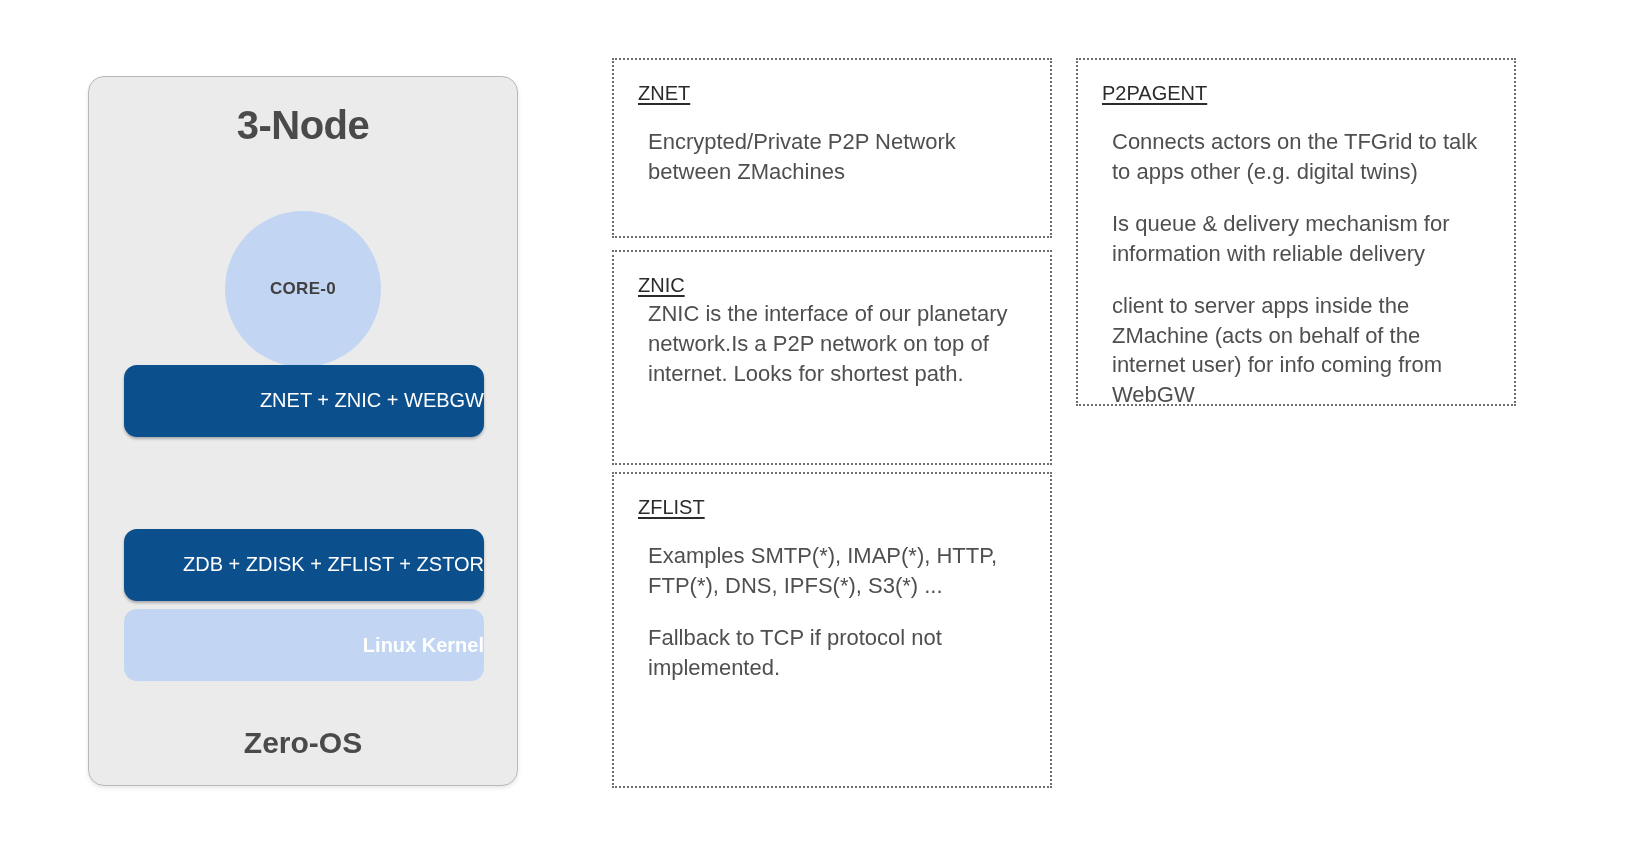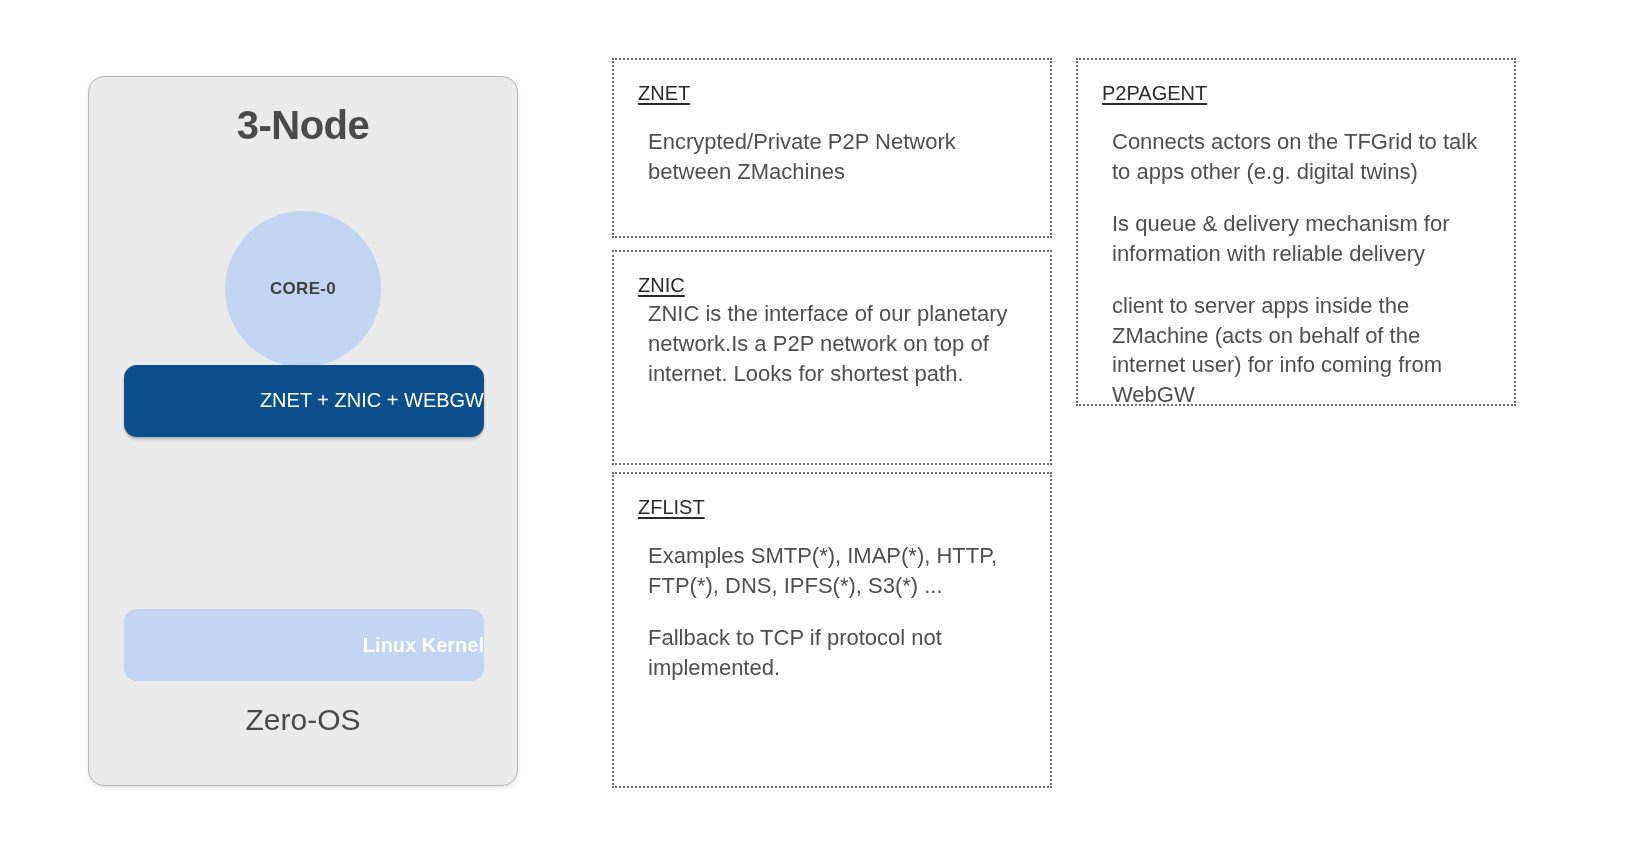--- a/index.html
+++ b/index.html
@@ -86,26 +86,26 @@
     font-weight: bold;
   }
 
   #bar-0 { top: 288px; height: 72px; }
   #bar-1 { top: 368px; height: 76px; }
   #bar-2 { top: 452px; height: 72px; }
   #bar-3 { top: 532px; height: 72px; }
 
   #zeroos-title {
     position: absolute;
-    bottom: 48px;
+    bottom: 25px;
     left: 0;
     width: 100%;
     text-align: center;
     font-size: 30px;
-    font-weight: normal;
+    font-weight: bold;
     color: #4a4a4a;
   }
 
   
   .info-box {
     position: absolute;
     border: 2px dotted #6e6e6e;
     box-sizing: border-box;
     padding: 22px 24px 18px 24px;
     background: #ffffff;
@@ -152,20 +152,23 @@
 
   <div id="core-circle">
     <span class="core-label">CORE-0</span>
   </div>
 
   <div id="bar-0" class="layer-bar blue">
     <span>ZNET +  ZNIC + WEBGW</span>
   </div>
 
 
+  <div id="bar-2" class="layer-bar blue">
+    <span>ZDB + ZDISK + ZFLIST + ZSTOR</span>
+  </div>
 
   <div id="bar-3" class="layer-bar lightblue">
     <span>Linux Kernel</span>
   </div>
 
   <div id="zeroos-title">Zero-OS</div>
 </div>
 
 <div id="box-znet" class="info-box">
   <div class="info-title">ZNET</div>

